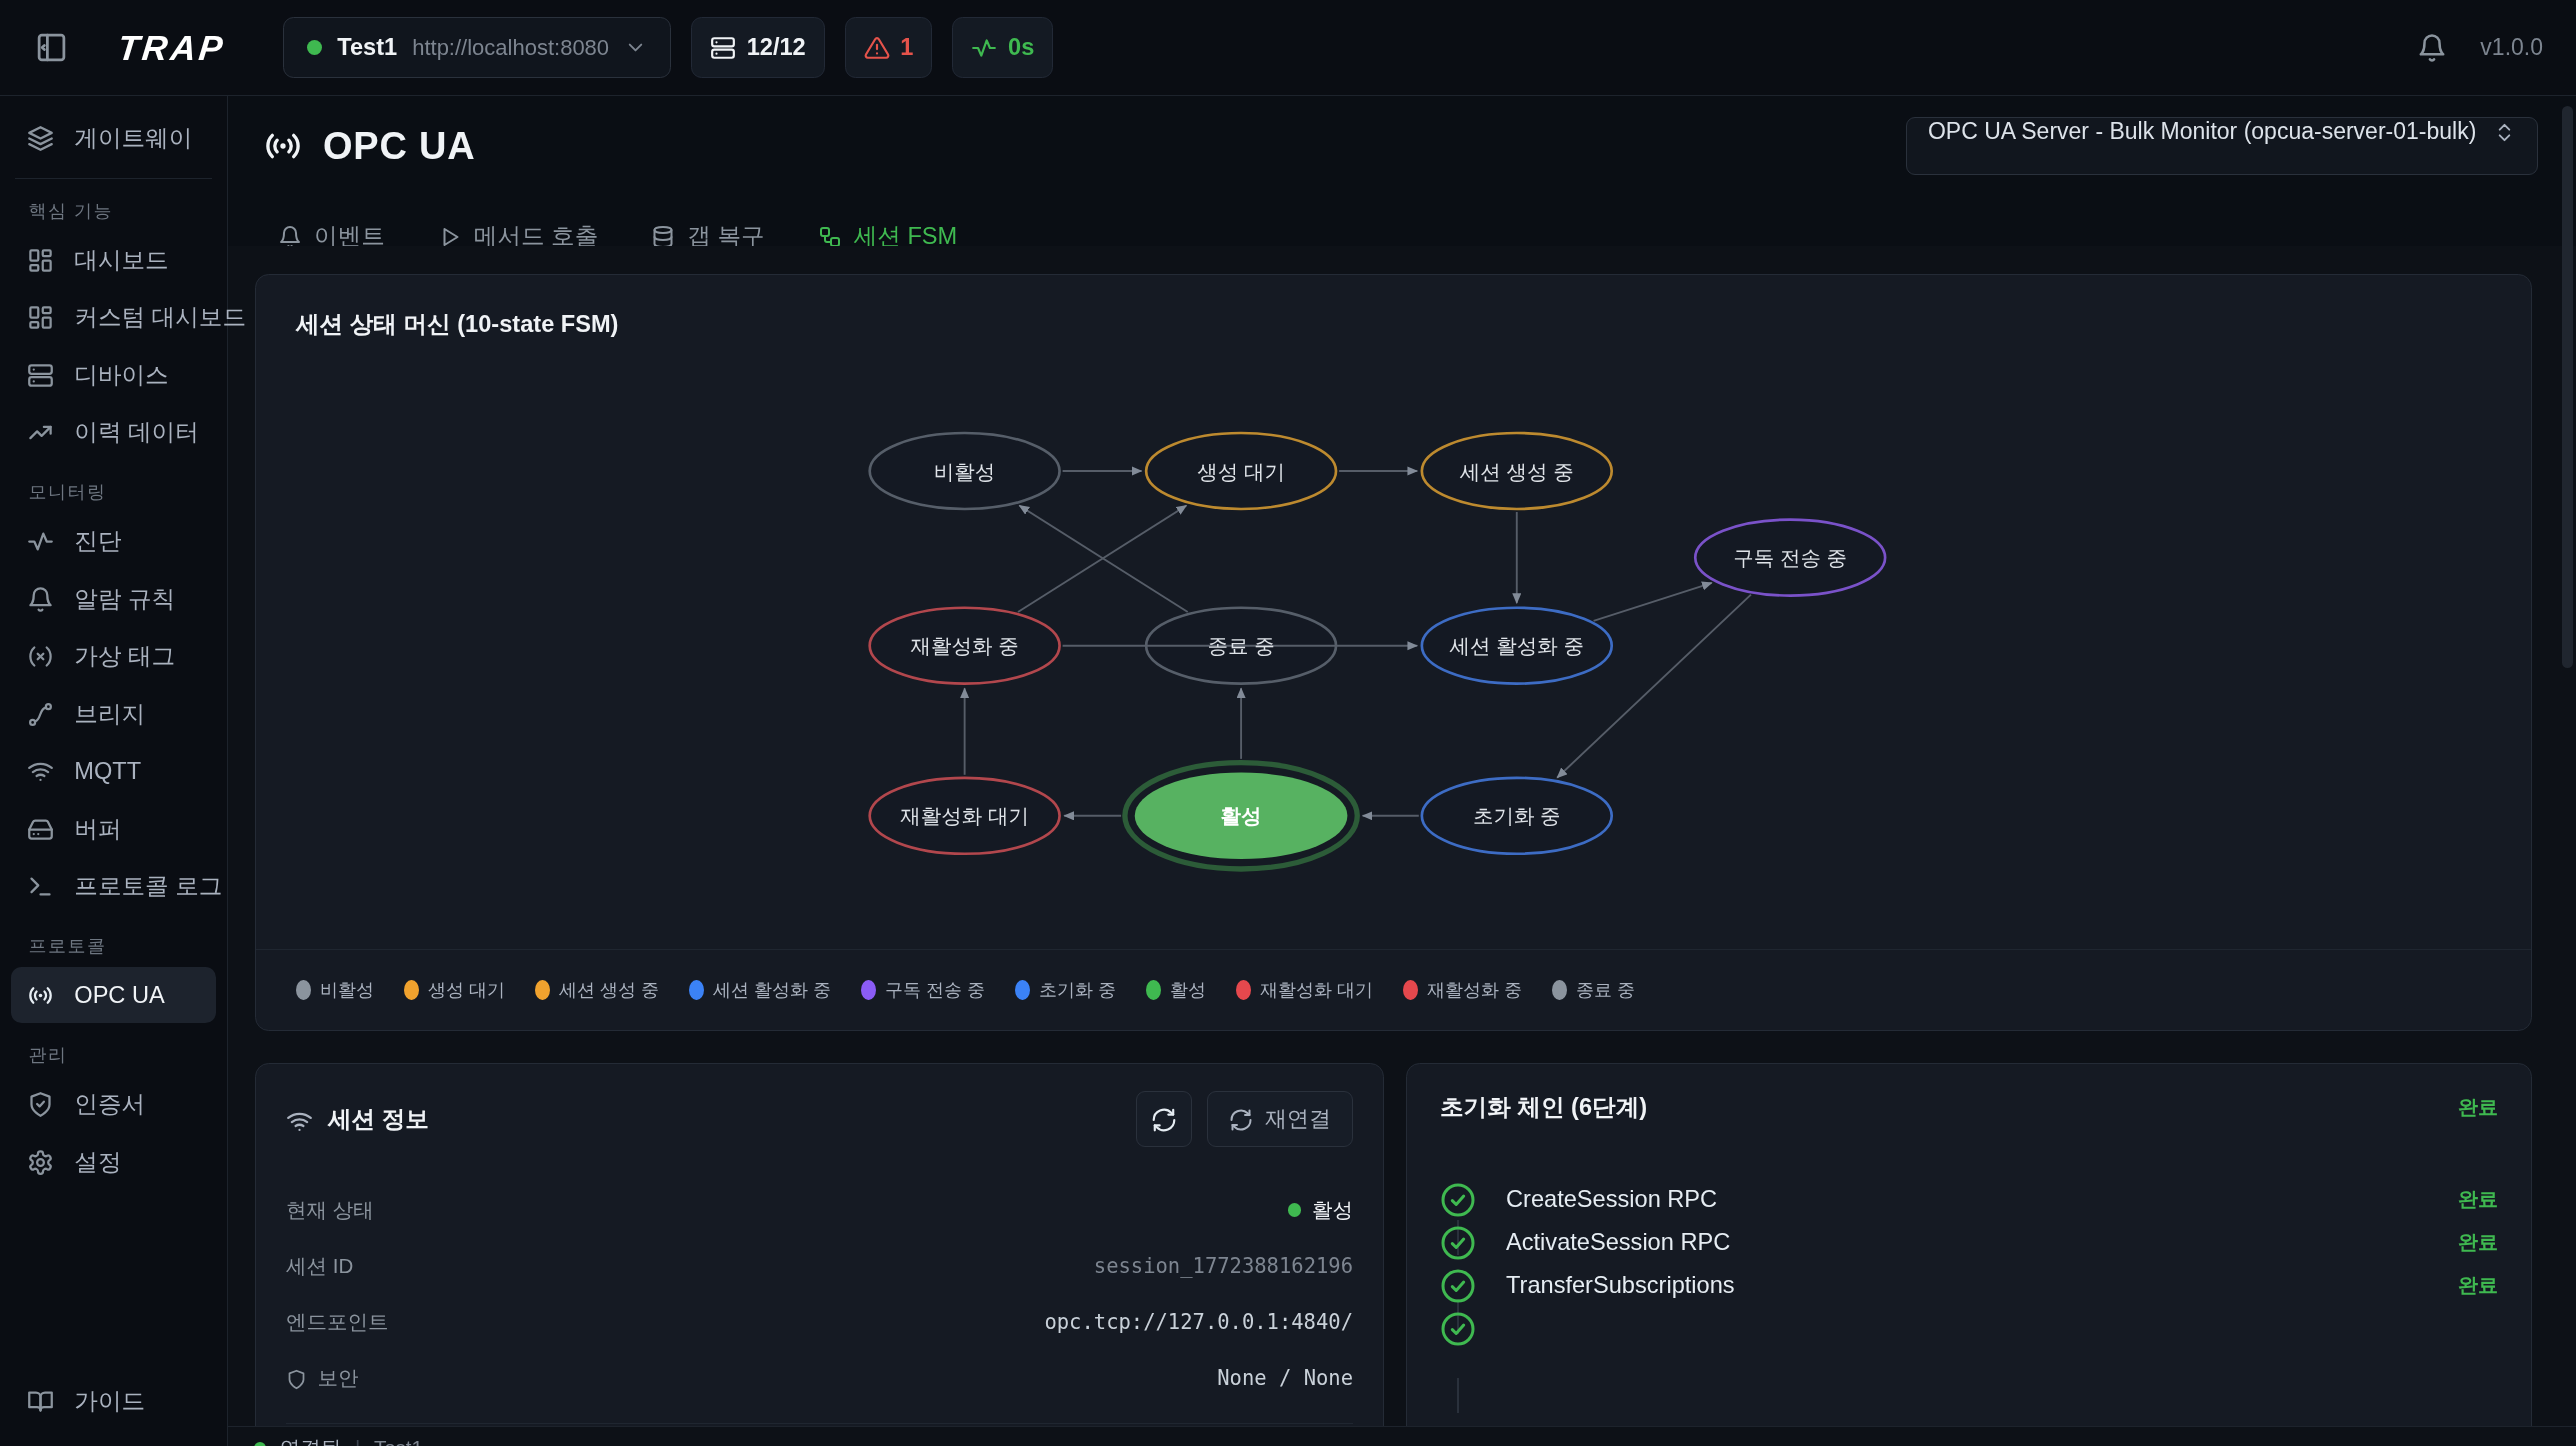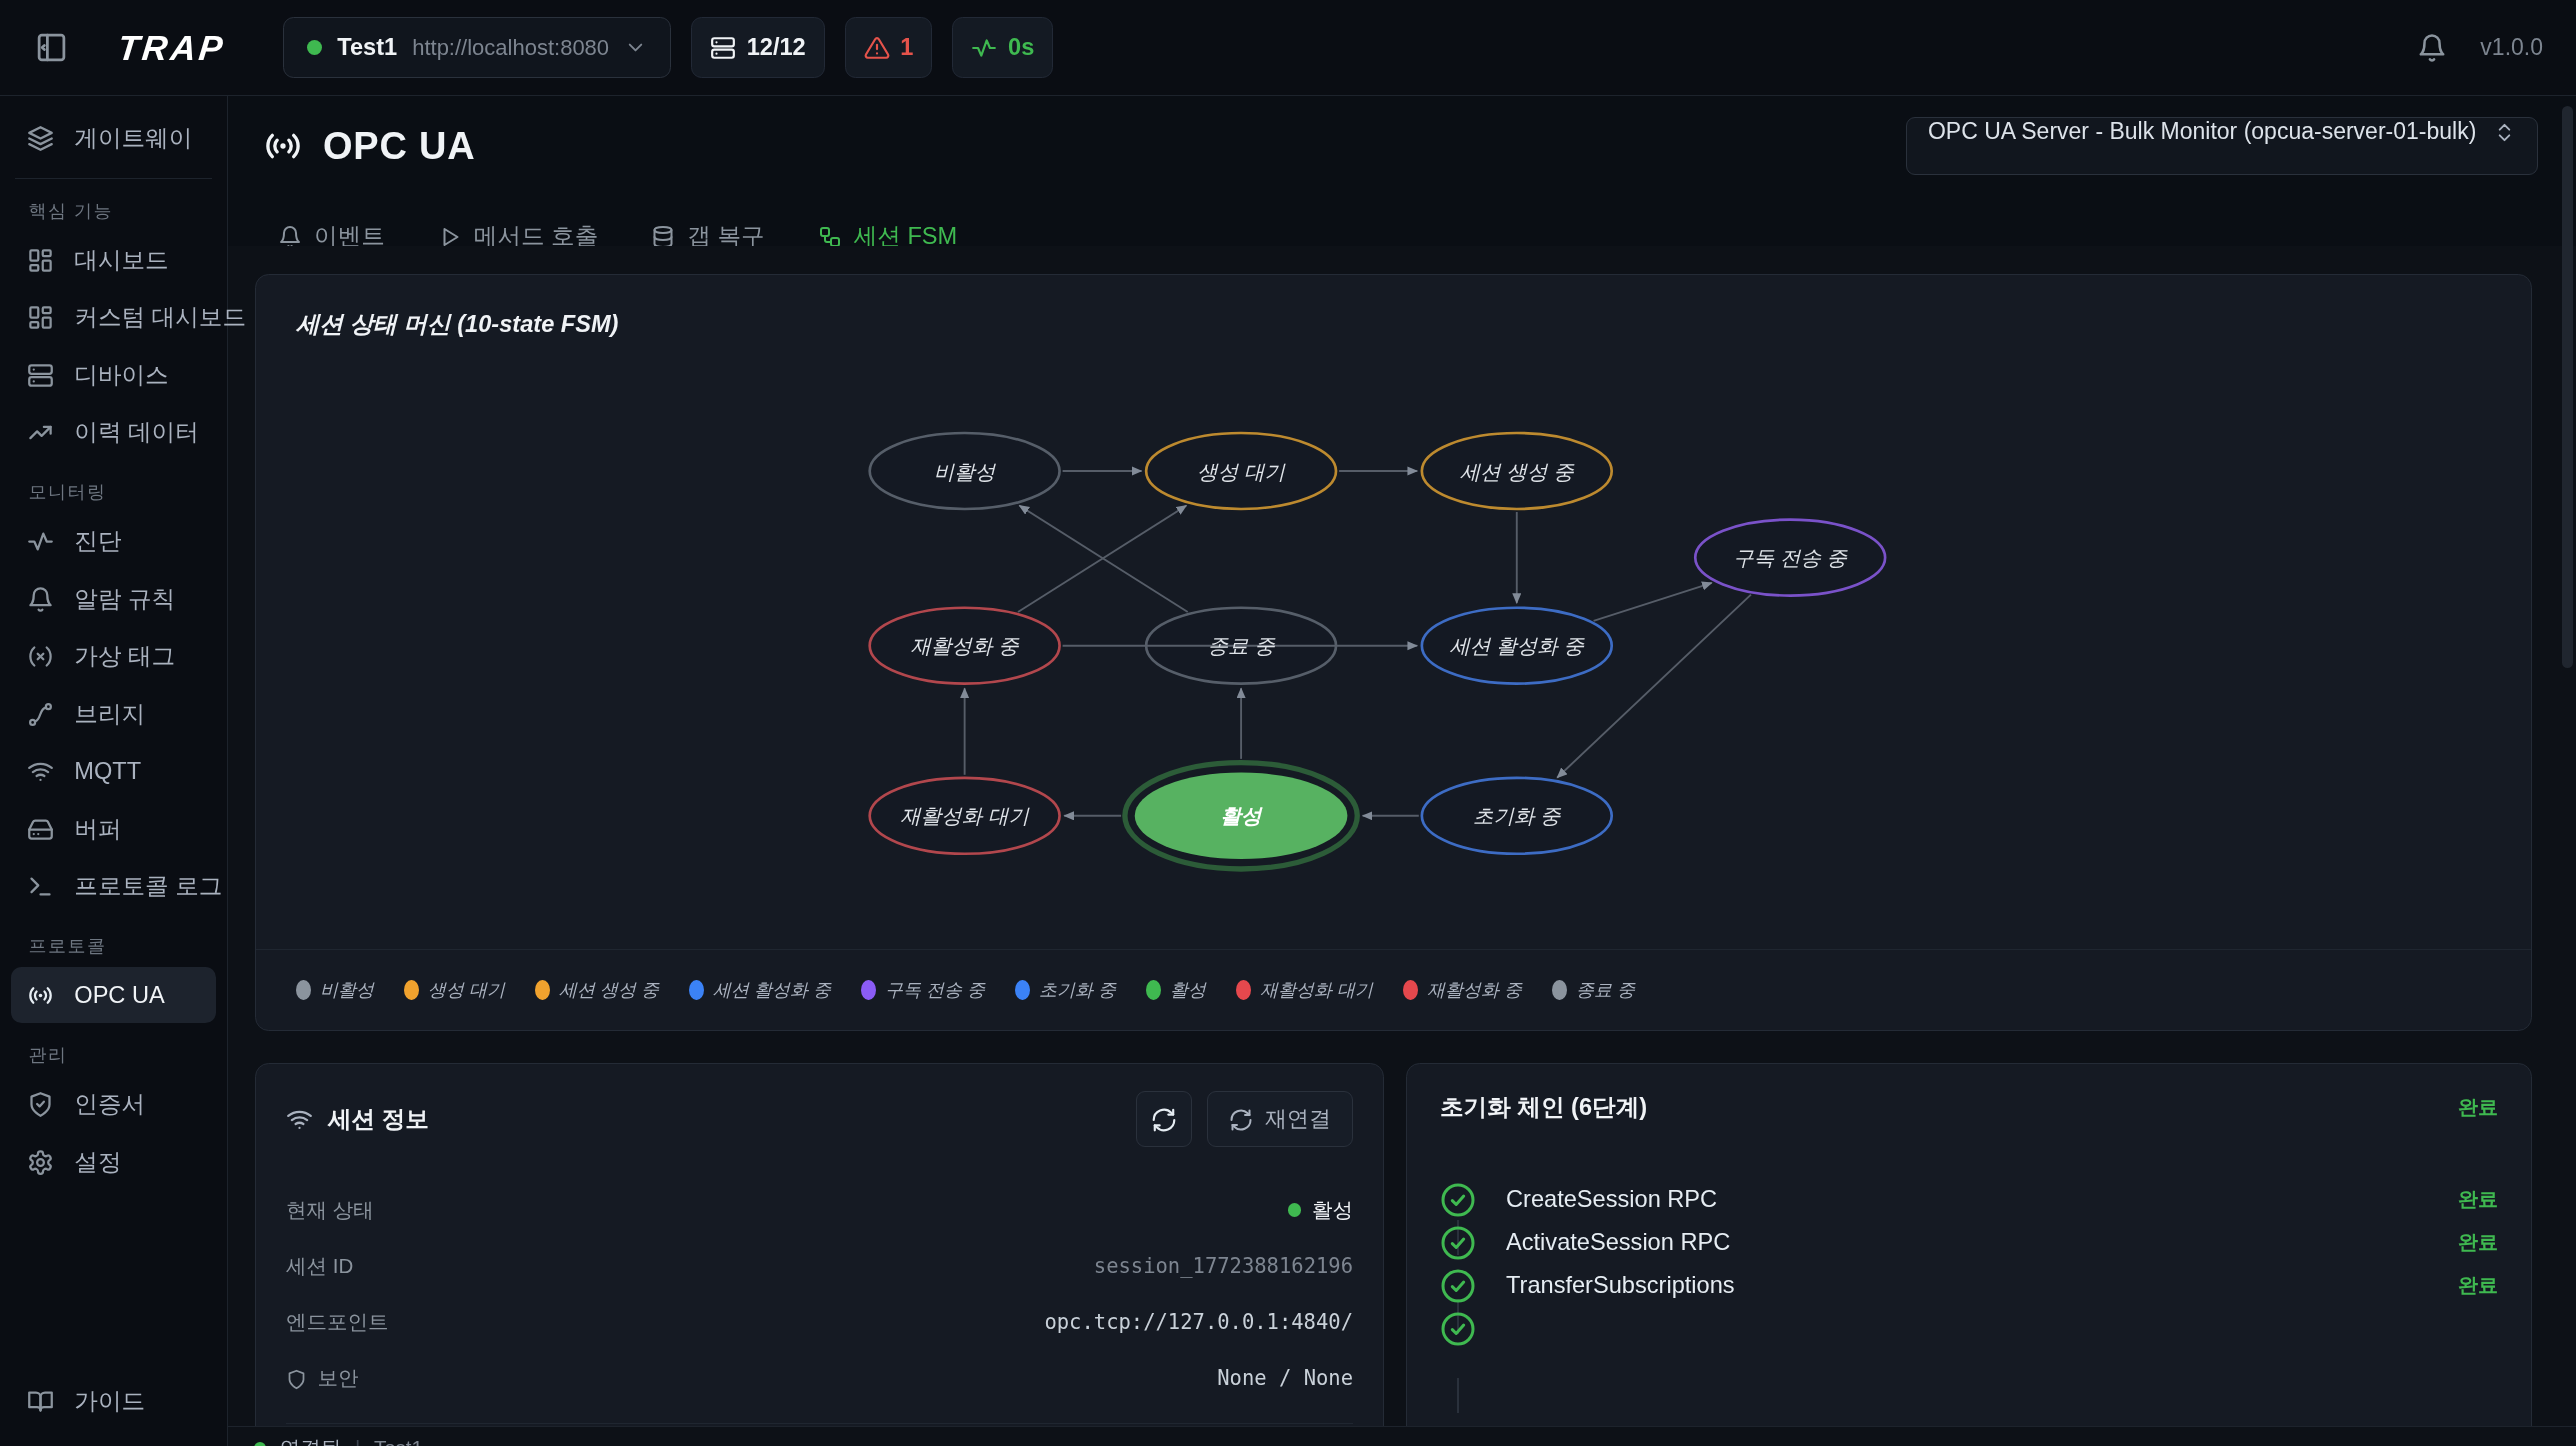--- a/index.html
+++ b/index.html
@@ -46,33 +46,33 @@
   .server-select { margin-left:auto; height:58px; background:#11161e; border:1.5px solid #2a313c; border-radius:9px;
     display:flex; align-items:flex-start; gap:16.7px; padding:0 21px; font-size:23px; color:#dde3ea; cursor:pointer; }
   .tabs { display:flex; align-items:flex-end; gap:53px; padding:0 0 0 50px; margin-top:33px;
     border-bottom:1.5px solid #1d232c; height:70px; }
   .tab { display:flex; align-items:center; gap:12px; font-size:23.6px; color:#8b949e; padding-bottom:21px;
     border-bottom:4.6px solid transparent; cursor:pointer; white-space:nowrap; }
   .tab.active { color:#3fb950; border-bottom-color:#3fb950; }
 
   .content { position:absolute; left:0; top:150px; width:2348px; height:1201px; background:#0d1117; padding:28px 27px; }
   .panel { position:absolute; background:#151a23; border:1.5px solid #242b36; border-radius:13.7px; }
-  .panel-fsm { left:27px; top:28px; width:2277px; height:757px;font-style:italic; }
+  .panel-fsm { left:27px; top:28px; width:2277px; height:757px; }
   .panel-title { font-size:23.6px; font-weight:700; color:#f0f3f6; padding:33px 0 0 40px; }
 
   .fsm-svg { position:absolute; left:0; top:76px; width:2277px; height:600px; }
   .fsm-legend { position:absolute; left:0; bottom:0; width:100%; height:81px; border-top:1.5px solid #1f2630;
     display:flex; align-items:center; gap:30px; padding:0 40px; }
   .leg-item { display:flex; align-items:center; gap:9px; font-size:18px; color:#aab2bf; white-space:nowrap; }
   .leg-dot { width:15px; height:20.5px; border-radius:50%; }
 
   .panel-session { left:27px; top:817px; width:1129px; height:395px; padding:27px 0; }
   .panel-chain { left:1178px; top:817px; width:1126px; height:395px; padding:27px 0; }
   .sess-head { display:flex; align-items:center; padding:0 30px 0 30px; }
-  .sess-title { display:flex; align-items:center; gap:15px; font-size:23.6px; font-weight:700; color:#f0f3f6; }
+  .sess-title { display:flex; align-items:flex-end; gap:15px; font-size:23.6px; font-weight:700; color:#f0f3f6; }
   .sess-title .ic { color:#aab2bf; }
   .btn { height:56px; background:#171d27; border:1.5px solid #2a313c; border-radius:9px; display:flex;
     align-items:center; justify-content:center; gap:12px; cursor:pointer; color:#aab2bf; font-size:22px; }
   .btn-icon { width:56px; color:#e6edf3; }
   .btn-reconnect { padding:0 21px; margin-left:15px; }
   .sess-rows { margin-top:35px; padding:0 30px; }
   .sess-row { display:flex; align-items:center; justify-content:space-between; height:56px; }
   .sess-label { font-size:20.5px; color:#8b949e; display:flex; align-items:center; gap:10.6px; }
   .sess-value { font-size:20.5px; color:#c9d1d9; display:flex; align-items:center; gap:10.6px; }
   .sess-divider { border-top:1.5px solid #1f2630; margin:16.7px 30px 0 30px; }

